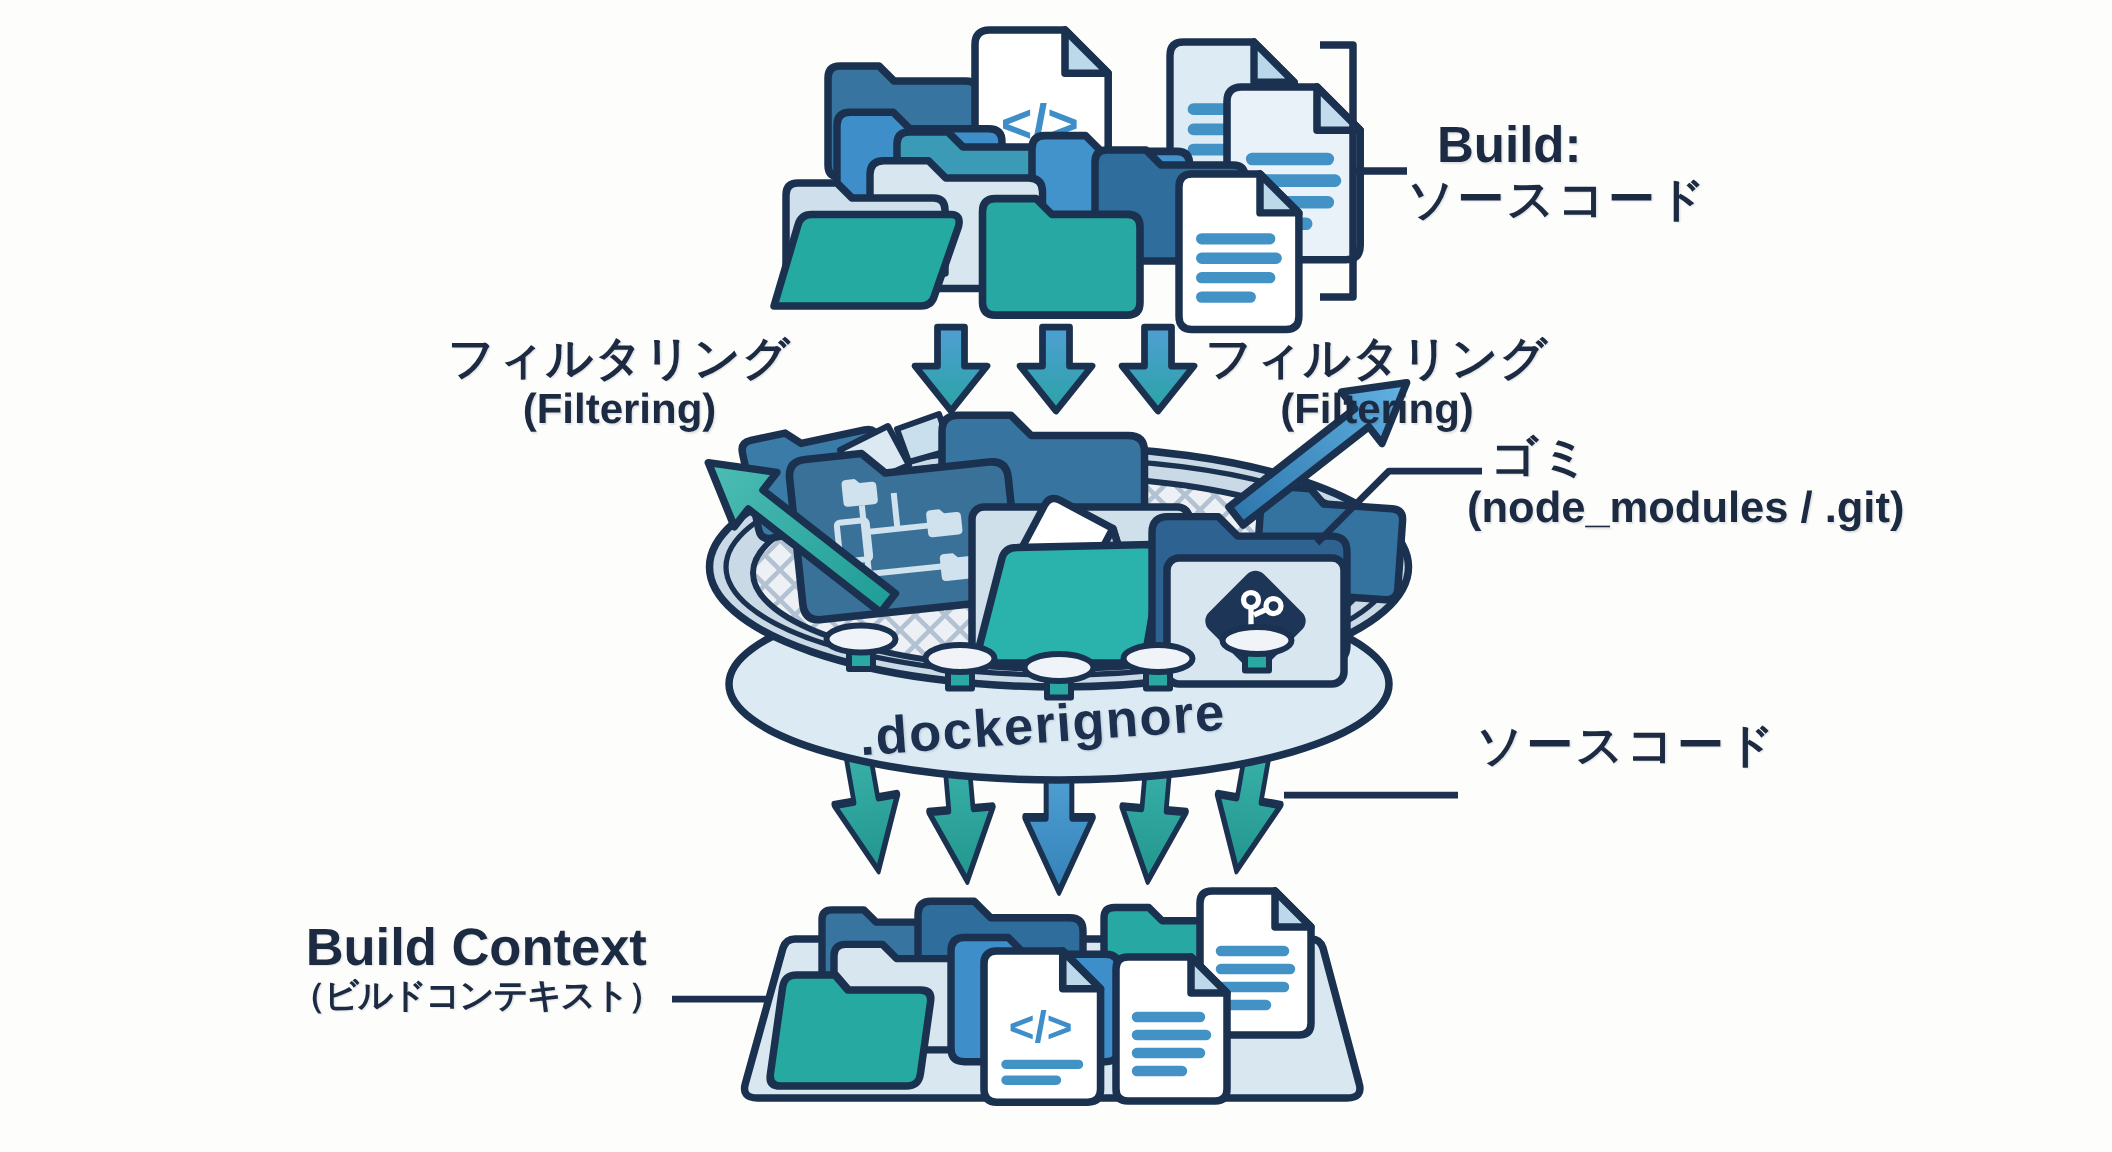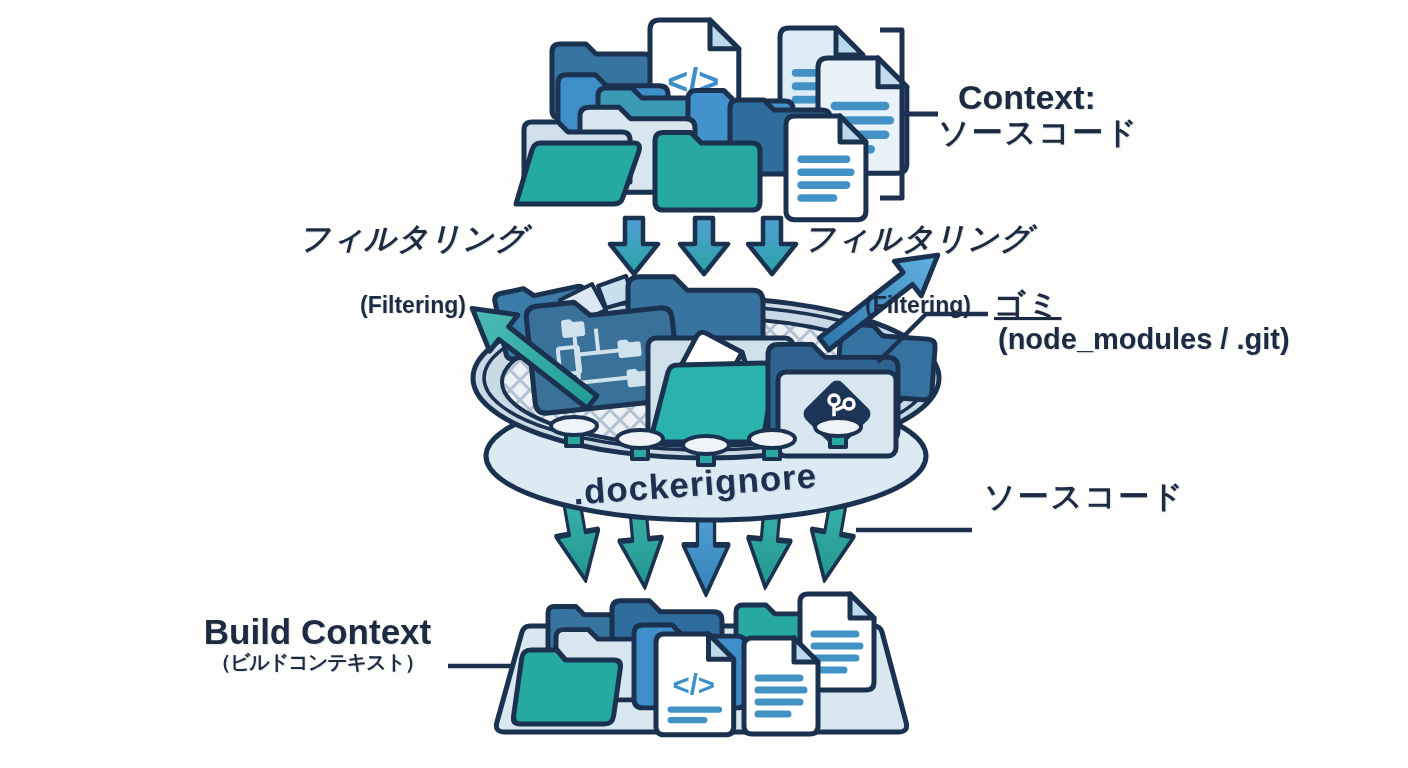--- a/index.html
+++ b/index.html
@@ -10,31 +10,31 @@
   .stage svg{position:absolute;left:0;top:0;}
   .lbl{position:absolute;font-weight:bold;line-height:1.12;color:#1d2b42;
        text-shadow:1px 1px 1px rgba(27,49,80,0.12);}
   .lbl .l1{font-size:32px;}
   .lbl .l2{font-size:28px;}
   .lbl-source{left:938px;top:78px;}
   .lbl-source .l1{font-size:34px;padding-left:20px;}
   .lbl-source .l2{font-size:31px;letter-spacing:2px;}
   .lbl-filter-left{left:288px;top:222px;width:250px;text-align:center;}
   .lbl-filter-right{left:793px;top:222px;width:250px;text-align:center;}
-  .lbl-filter-left .l1,.lbl-filter-right .l1{font-size:31px;letter-spacing:1px;font-style:italic;}
-  .lbl-filter-left .l2,.lbl-filter-right .l2{font-size:23px;margin-top:36px;}
+  .lbl-filter-left .l1,.lbl-filter-right .l1{font-size:31px;letter-spacing:1px;}
+  .lbl-filter-left .l2,.lbl-filter-right .l2{font-size:28px;}
   .lbl-garbage{left:978px;top:288px;}
-  .lbl-garbage .l1{font-size:31px;padding-left:16px;letter-spacing:2px;text-decoration:underline;}
-  .lbl-garbage .l2{font-size:29px;margin-left:20px;}
+  .lbl-garbage .l1{font-size:31px;padding-left:16px;letter-spacing:2px;}
+  .lbl-garbage .l2{font-size:29px;}
   .lbl-sourcecode{left:966px;top:480px;}
   .lbl-sourcecode .l1{font-size:31px;padding-left:18px;letter-spacing:2px;}
   .lbl-sourcecode .l2{font-size:29px;}
   .lbl-build{left:160px;top:612px;width:315px;text-align:center;}
   .lbl-build .l1{font-size:35px;}
-  .lbl-build .l2{font-size:20px;letter-spacing:-1px;}
+  .lbl-build .l2{font-size:23px;letter-spacing:-1px;}
   .lbl-dockerignore{
     left:545px;top:464px;width:300px;text-align:center;
     font-size:35px;letter-spacing:1px;color:#1d3050;
     transform:rotate(-4deg);
   }
 </style>
 </head>
 <body>
 
 <div class="stage">
@@ -235,21 +235,21 @@
         <use href="#docp" fill="#ffffff"></use>
             <use href="#docf" fill="#bcd9ec"></use>
         <use href="#dlines" stroke="#4392c6" stroke-width="7" stroke-linecap="round"></use>
       </g>
     </g>
 
   </g>
 </svg>
 
   <div class="lbl lbl-source">
-    <div class="l1">Context:</div>
+    <div class="l1">Build:</div>
     <div class="l2">ソースコード</div>
   </div>
 
   <div class="lbl lbl-filter-left">
     <div class="l1">フィルタリング</div>
     <div class="l2">(Filtering)</div>
   </div>
 
   <div class="lbl lbl-filter-right">
     <div class="l1">フィルタリング</div>

